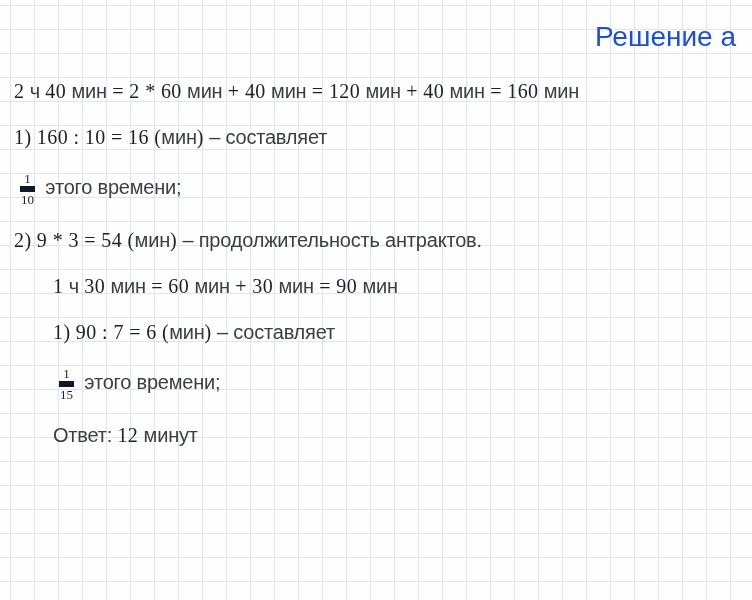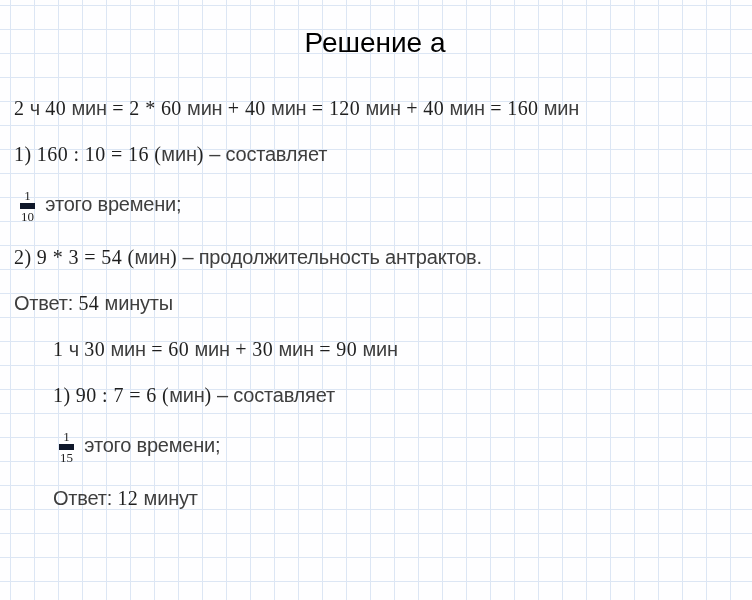--- a/index.html
+++ b/index.html
@@ -20,25 +20,25 @@
     box-sizing: border-box;
     width: 752px;
     height: 600px;
     padding: 8px 16px 0 14px;
   }
   .section-title {
     font-family: "Liberation Sans", sans-serif;
     font-size: 28px;
     font-weight: 400;
     line-height: 34px;
-    color: #000000;
-    text-align: center;
-    margin: 18px 0 0 0;
+    color: #1d4ed8;
+    text-align: right;
+    margin: 12px 0 0 0;
   }
-  .lines { margin-top: 36px; }
+  .lines { margin-top: 25px; }
   .section-b .section-title { margin-top: 10px; }
   .section-b .lines { margin-top: 20px; margin-left: 39px; }
   .line {
     margin: 0 0 21px 0;
     font-size: 20px;
     line-height: 25px;
     white-space: nowrap;
   }
   .line .text {
     font-family: "Liberation Sans", sans-serif;
@@ -71,21 +71,20 @@
   <section class="section-a">
     <h1 class="section-title">Решение а</h1>
     <div class="lines">
         <p class="line"><span class="math">2</span><span class="text"> ч </span><span class="math">40</span><span class="text"> мин </span><span class="math">= 2 * 60</span><span class="text"> мин </span><span class="math">+ 40</span><span class="text"> мин </span><span class="math">= 120</span><span class="text"> мин </span><span class="math">+ 40</span><span class="text"> мин </span><span class="math">= 160</span><span class="text"> мин</span></p>
         <p class="line"><span class="math">1) 160 : 10 = 16 (</span><span class="text">мин</span><span class="math">)</span><span class="text"> – составляет</span></p>
         <p class="line"><span class="frac">
             <span class="num">1</span>
             <span class="den">10</span>
           </span><span class="text"> этого времени;</span></p>
         <p class="line"><span class="math">2) 9 * 3 = 54 (</span><span class="text">мин</span><span class="math">)</span><span class="text"> – продолжительность антрактов.</span></p>
-        <p class="line"><span class="text">Ответ: </span><span class="math">54</span><span class="text"> минуты</span></p>
       </div>
   </section>
 
   <section class="section-b">
     <div class="lines">
         <p class="line"><span class="math">1</span><span class="text"> ч </span><span class="math">30</span><span class="text"> мин </span><span class="math">= 60</span><span class="text"> мин </span><span class="math">+ 30</span><span class="text"> мин </span><span class="math">= 90</span><span class="text"> мин</span></p>
         <p class="line"><span class="math">1) 90 : 7 = 6 (</span><span class="text">мин</span><span class="math">)</span><span class="text"> – составляет</span></p>
         <p class="line"><span class="frac">
             <span class="num">1</span>
             <span class="den">15</span>

